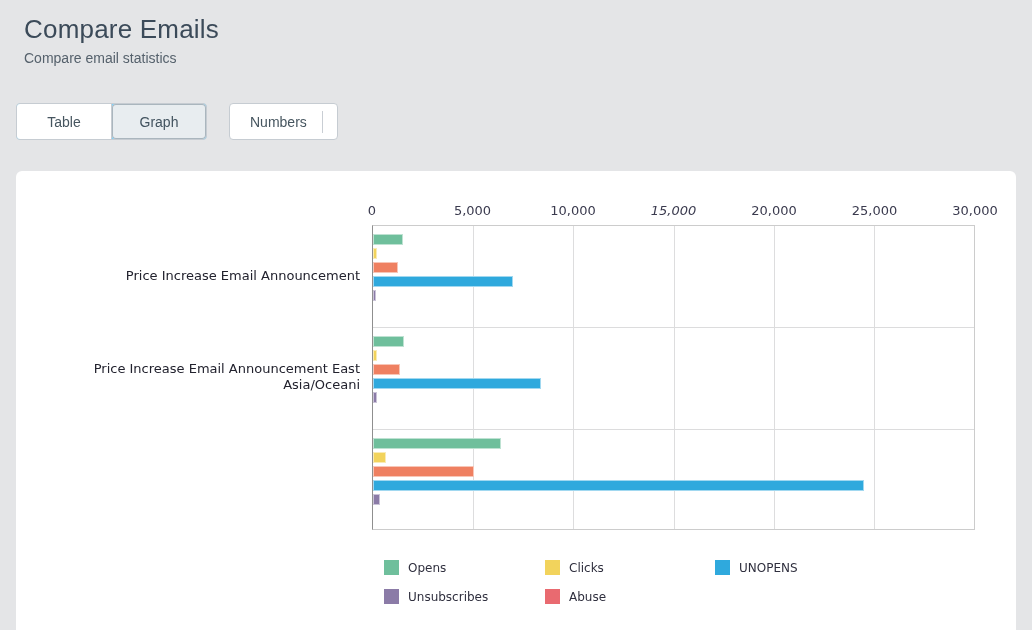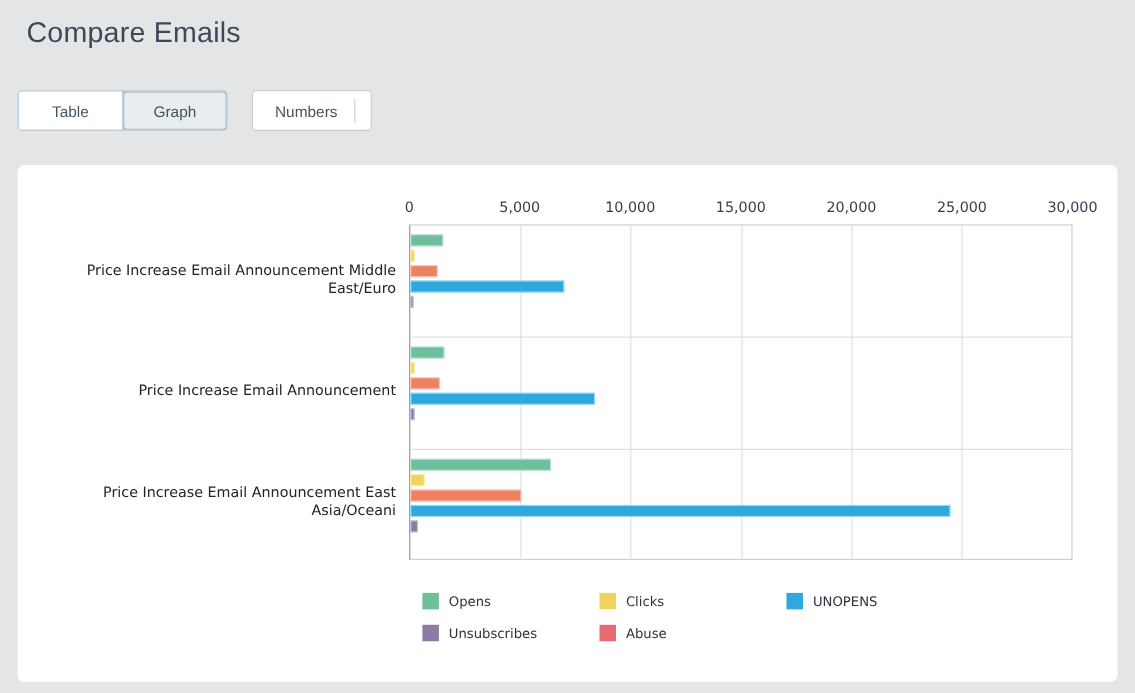--- a/index.html
+++ b/index.html
@@ -73,48 +73,48 @@
   .legend-item { display:flex; align-items:center;padding-left:12px; }
   .legend-swatch { width:15px; height:15px; margin-right:9px; flex:0 0 auto; }
   .legend-label { font-size:12px; color:#2f2f3e; }
 </style>
 </head>
 <body>
 
 <div>
   <div class="header">
     <div class="page-title">Compare Emails</div>
+    <div class="page-subtitle">Compare email statistics</div>
   </div>
 
   <div class="toolbar">
     <div class="seg-group">
       <button class="seg-btn">Table</button>
       <div class="seg-divider"></div>
       <button class="seg-btn selected">Graph</button>
     </div>
     <button class="numbers-btn">
       <span>Numbers</span>
       <span class="numbers-divider"></span>
     </button>
   </div>
 
   <div class="card">
     <div class="chart">
       <div class="x-axis" id="x-axis">
           <span class="x-tick" style="left: 0%;">0</span>
           <span class="x-tick" style="left: 16.6667%;">5,000</span>
           <span class="x-tick" style="left: 33.3333%;">10,000</span>
-          <span class="x-tick" style="left: 50%;">15,000</span>
+          <span class="x-tick" style="left: 50%; font-style: italic;">15,000</span>
           <span class="x-tick" style="left: 66.6667%;">20,000</span>
           <span class="x-tick" style="left: 83.3333%;">25,000</span>
           <span class="x-tick" style="left: 100%;">30,000</span>
         </div>
       <div class="chart-body">
         <div class="labels-col" id="labels-col">
-            <div class="category-cell">Price Increase Email Announcement Middle East/Euro</div>
             <div class="category-cell">Price Increase Email Announcement</div>
             <div class="category-cell">Price Increase Email Announcement East Asia/Oceani</div>
           </div>
         <div class="label-gap"></div>
         <div class="plot-area" id="plot-area">
           <div id="gridlines">
               <div class="gridline" style="left: 16.6667%;"></div>
               <div class="gridline" style="left: 33.3333%;"></div>
               <div class="gridline" style="left: 50%;"></div>
               <div class="gridline" style="left: 66.6667%;"></div>

